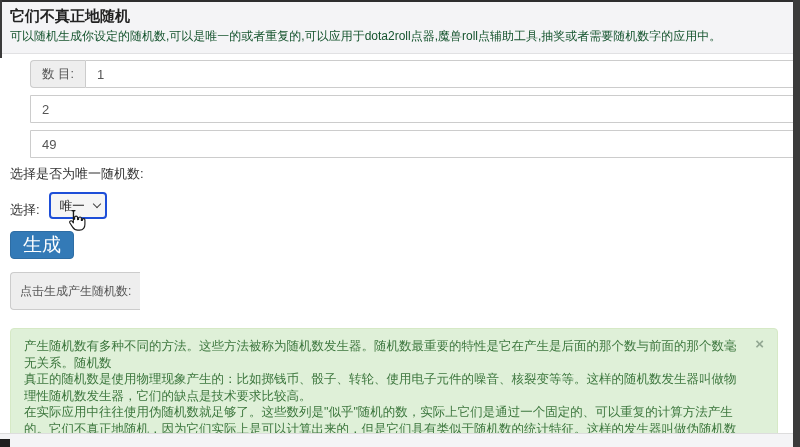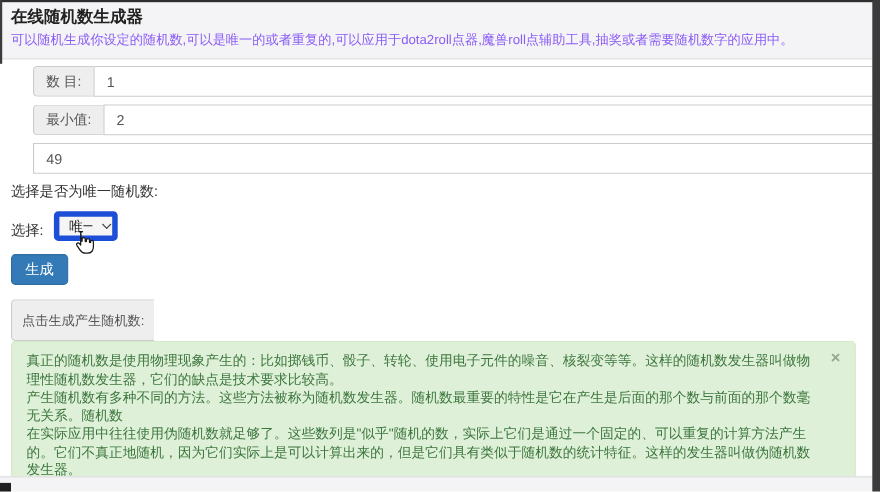--- a/index.html
+++ b/index.html
@@ -23,21 +23,21 @@
 
   
   .header {
     margin-top: 2px;
     background: #f4f4f6;
     border-bottom: 1px solid #e1e1e3;
     padding: 5px 12px 9px 10px;
     width: 793px;
   }
   .page-title { font-size: 15px; font-weight: bold; color: #222; margin: 0 0 4px 0; line-height: 18px; }
-  .page-desc  { font-size: 12px; color: #8b5cf6; line-height: 15px; }
+  .page-desc  { font-size: 12px; color: #14532d; line-height: 15px; }
 
   
   .main { padding: 6px 14px 0 10px; width: 793px; }
   .section-label { font-size: 13px; color: #333; margin: 8px 0 9px 0; line-height: 16px; }
 
   .input-group { display: flex; width: 788px; height: 28px; margin-bottom: 7px; padding-left: 20px; }
   .ig-addon {
     background: #eeeeee; border: 1px solid #cccccc; border-right: 0;
     border-radius: 4px 0 0 4px;
     padding: 0 11px; font-size: 12.5px; color: #555;
@@ -48,42 +48,42 @@
     padding: 0 11px; font-size: 13px; color: #555; outline: none;
     font-family: "Liberation Sans", "DejaVu Sans", sans-serif;
   }
 
   .select-row { display: flex; align-items: flex-end; margin: 2px 0 12px 0; position: relative; height: 28px; }
   .select-label { font-size: 13px; color: #333; margin-right: 9px; }
   .select-wrap { position: relative; display: inline-block; }
   .unique-select {
     -webkit-appearance: none; appearance: none;
     width: 58px; height: 27px; font-size: 12.5px; color: #222;
-    background: #f5f5f5; border: 5px solid #1d4ed8; border-radius: 4px;
+    background: #f5f5f5; border: 2px solid #1d4ed8; border-radius: 4px;
     padding: 0 18px 0 9px; outline: none;
     font-family: "Liberation Sans", "DejaVu Sans", sans-serif;
   }
   .chevron {
     position: absolute; right: 7px; top: 9px;
     width: 6px; height: 6px;
     border-right: 1.6px solid #444; border-bottom: 1.6px solid #444;
     transform: rotate(45deg); pointer-events: none;
   }
   .cursor-icon { position: absolute; left: 53px; top: 17px; z-index: 10; }
 
   .buttons-row { display: flex; gap: 6px; margin: 0 0 13px 0; }
   .btn {
-    height: 28px; padding: 0 12px; font-size: 13px; color: #fff;
+    height: 28px; padding: 0 12px; font-size: 19px; color: #fff;
     border-radius: 4px; cursor: pointer; line-height: 26px;
     font-family: "Liberation Sans", "DejaVu Sans", sans-serif;
   }
   .btn-generate { background: #337ab7; border: 1px solid #2e6da4; }
   .btn-copy     { background: #f0ad4e; border: 1px solid #eea236; }
 
-  .result-group { display: flex; width: 632px; height: 38px; margin-bottom: 0; }
+  .result-group { display: flex; width: 632px; height: 38px; margin-bottom: 18px; }
   .result-addon {
     background: #eeeeee; border: 1px solid #cccccc; border-right: 0;
     border-radius: 4px 0 0 4px;
     padding: 0 9px; font-size: 12px; color: #555;
     display: flex; align-items: center; white-space: nowrap;
   }
   .result-display {
     flex: 1; background: #10518c; color: #ffffff;
     font-size: 24px; font-weight: bold;
     display: flex; align-items: center; padding: 0 10px;
@@ -105,34 +105,33 @@
 </head>
 <body>
 
 <div class="edge-top"></div>
 <div class="edge-right"></div>
 <div class="edge-left"></div>
 <div class="footer-strip"></div>
 <div class="corner-mark"></div>
 
 <div class="header">
-  <div class="page-title">在线随机数生成器</div>
+  <div class="page-title">它们不真正地随机</div>
   <div class="page-desc">可以随机生成你设定的随机数,可以是唯一的或者重复的,可以应用于dota2roll点器,魔兽roll点辅助工具,抽奖或者需要随机数字的应用中。</div>
 </div>
 
 <div class="main">
 
 
   <div class="input-group">
     <span class="ig-addon">数 目:</span>
     <input class="ig-input" type="text" value="1" style="">
   </div>
 
   <div class="input-group">
-    <span class="ig-addon">最小值:</span>
     <input class="ig-input" type="text" value="2" style="">
   </div>
 
   <div class="input-group">
     <input class="ig-input" type="text" value="49" style="">
   </div>
 
   <div class="section-label">选择是否为唯一随机数:</div>
 
   <div class="select-row">
@@ -153,18 +152,18 @@
   <div class="buttons-row">
     <button class="btn btn-generate">生成</button>
   </div>
 
   <div class="result-group">
     <span class="result-addon">点击生成产生随机数:</span>
   </div>
 
   <div class="alert">
     <button class="close-btn">×</button>
+    <div>产生随机数有多种不同的方法。这些方法被称为随机数发生器。随机数最重要的特性是它在产生是后面的那个数与前面的那个数毫无关系。随机数</div>
     <div>真正的随机数是使用物理现象产生的：比如掷钱币、骰子、转轮、使用电子元件的噪音、核裂变等等。这样的随机数发生器叫做物理性随机数发生器，它们的缺点是技术要求比较高。</div>
-    <div>产生随机数有多种不同的方法。这些方法被称为随机数发生器。随机数最重要的特性是它在产生是后面的那个数与前面的那个数毫无关系。随机数</div>
     <div>在实际应用中往往使用伪随机数就足够了。这些数列是"似乎"随机的数，实际上它们是通过一个固定的、可以重复的计算方法产生的。它们不真正地随机，因为它们实际上是可以计算出来的，但是它们具有类似于随机数的统计特征。这样的发生器叫做伪随机数发生器。</div>
   </div>
 
 </div>
 
 </body></html>

